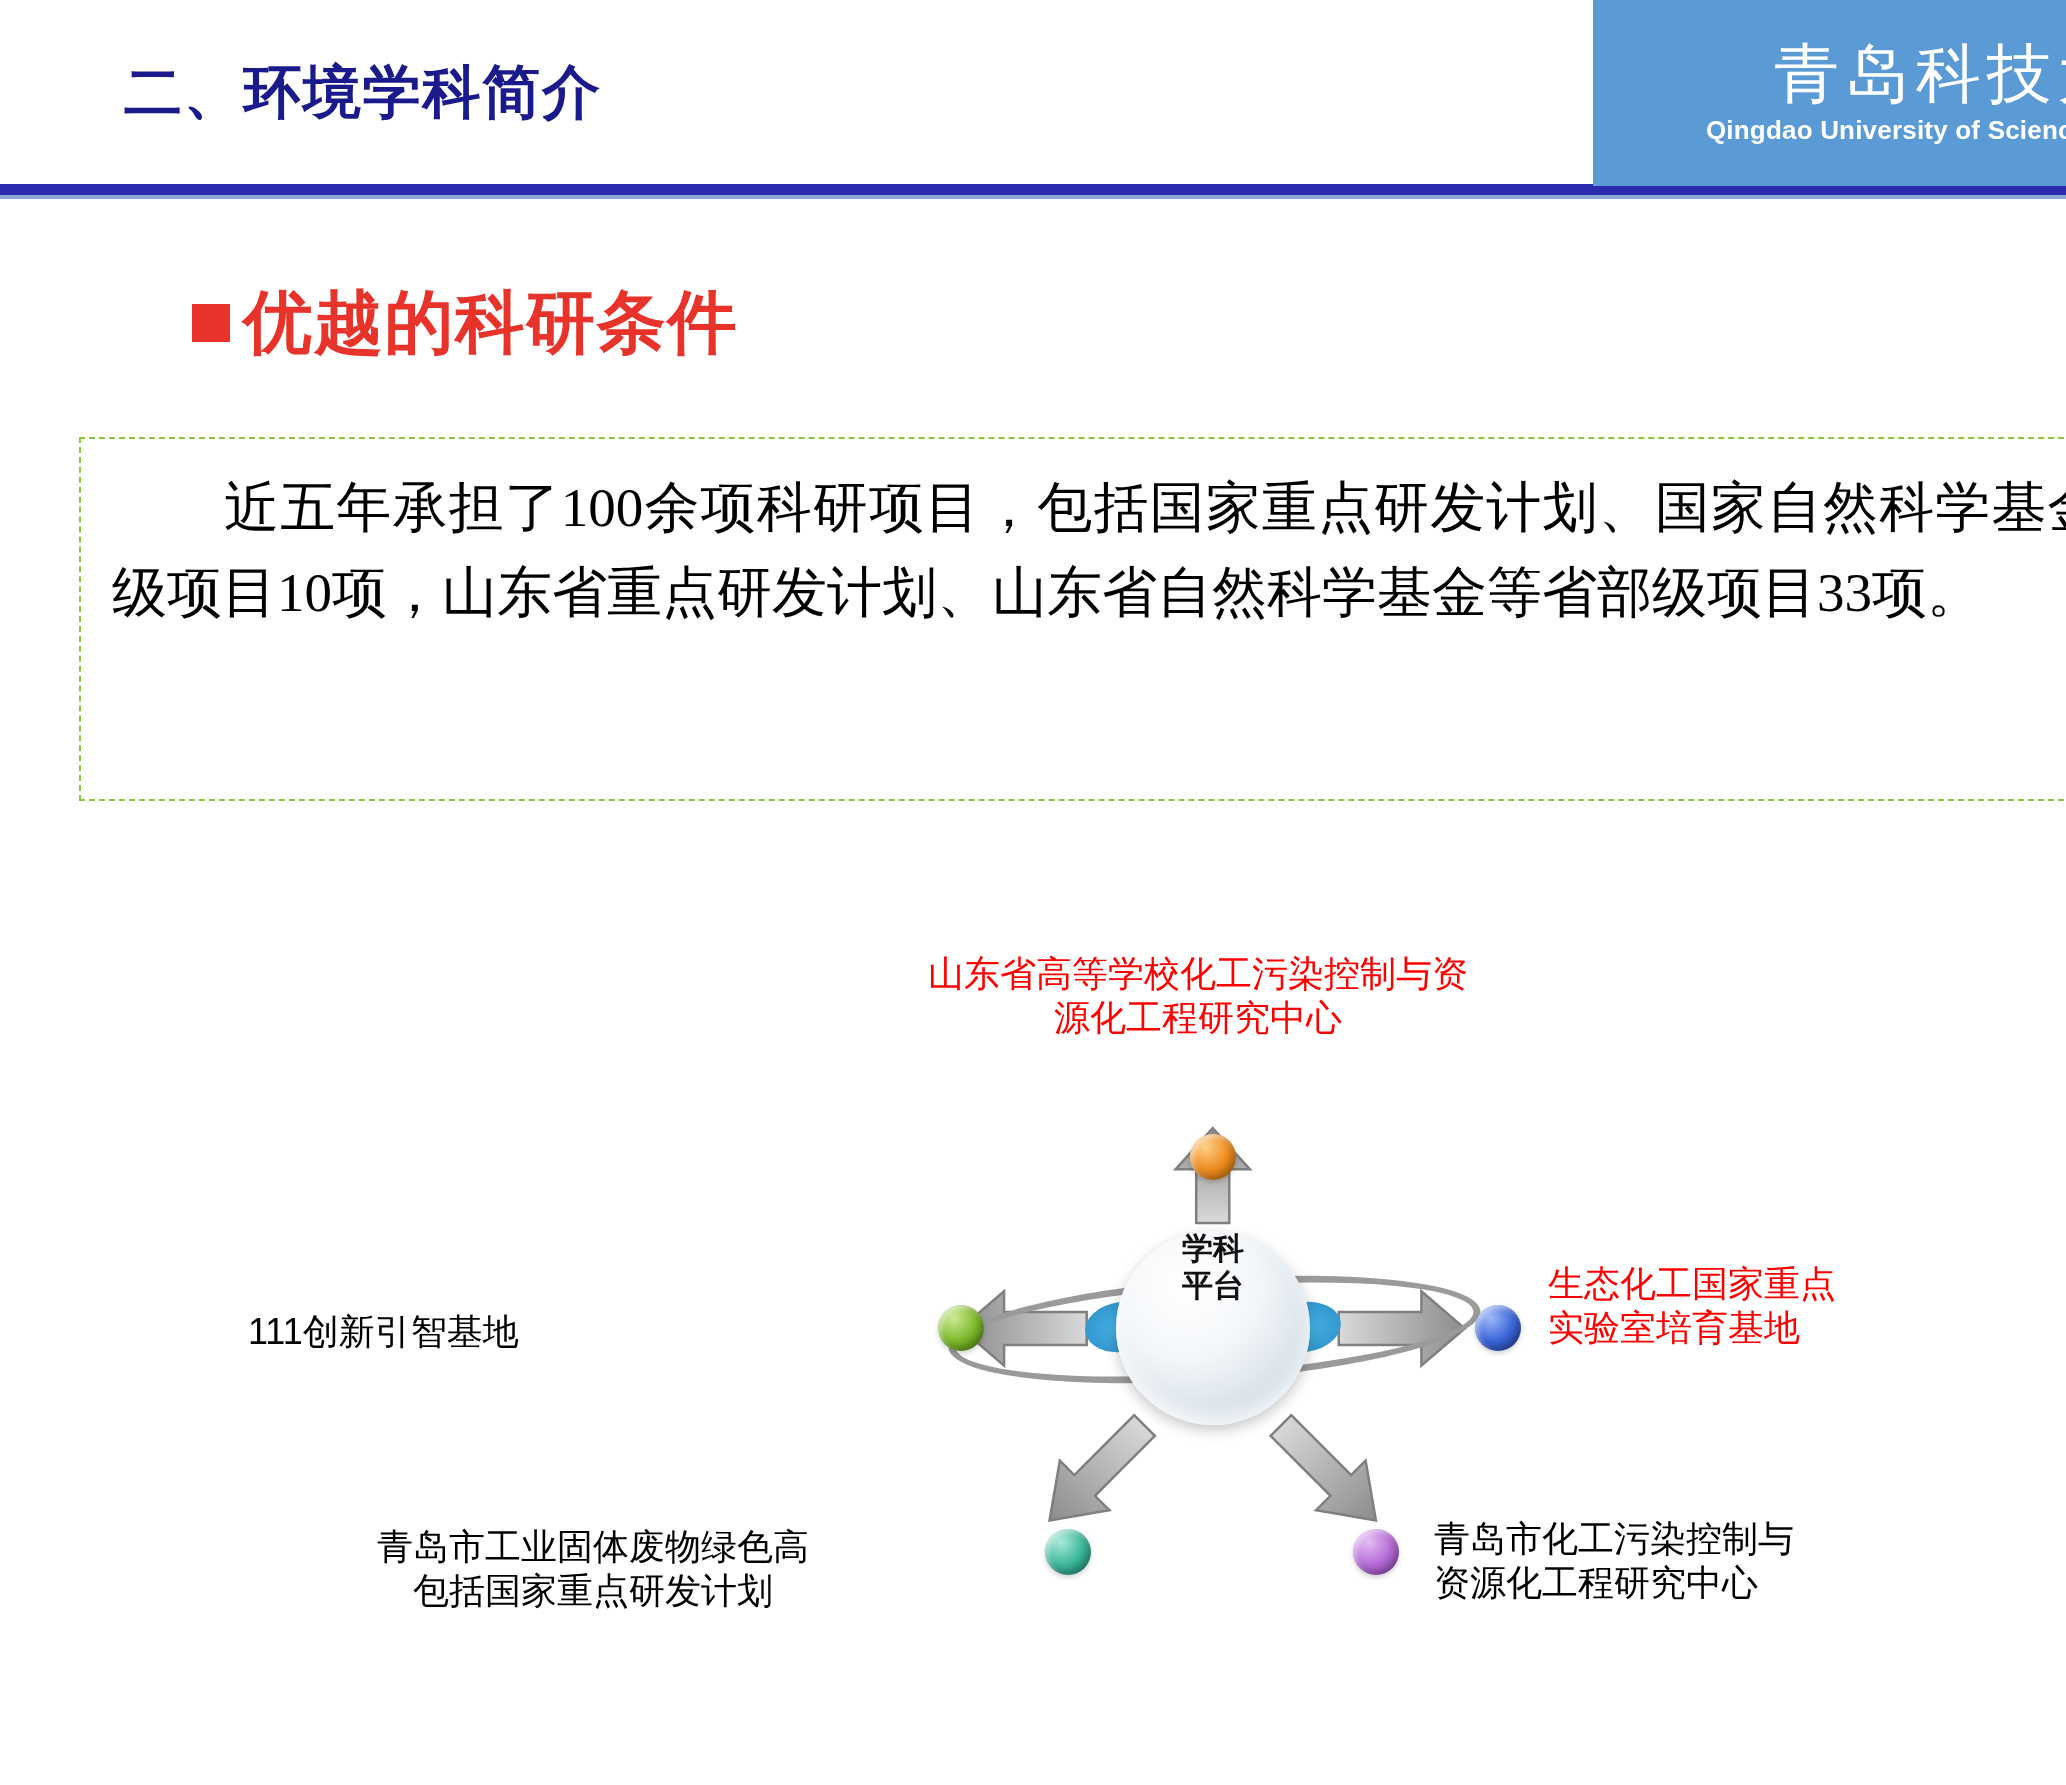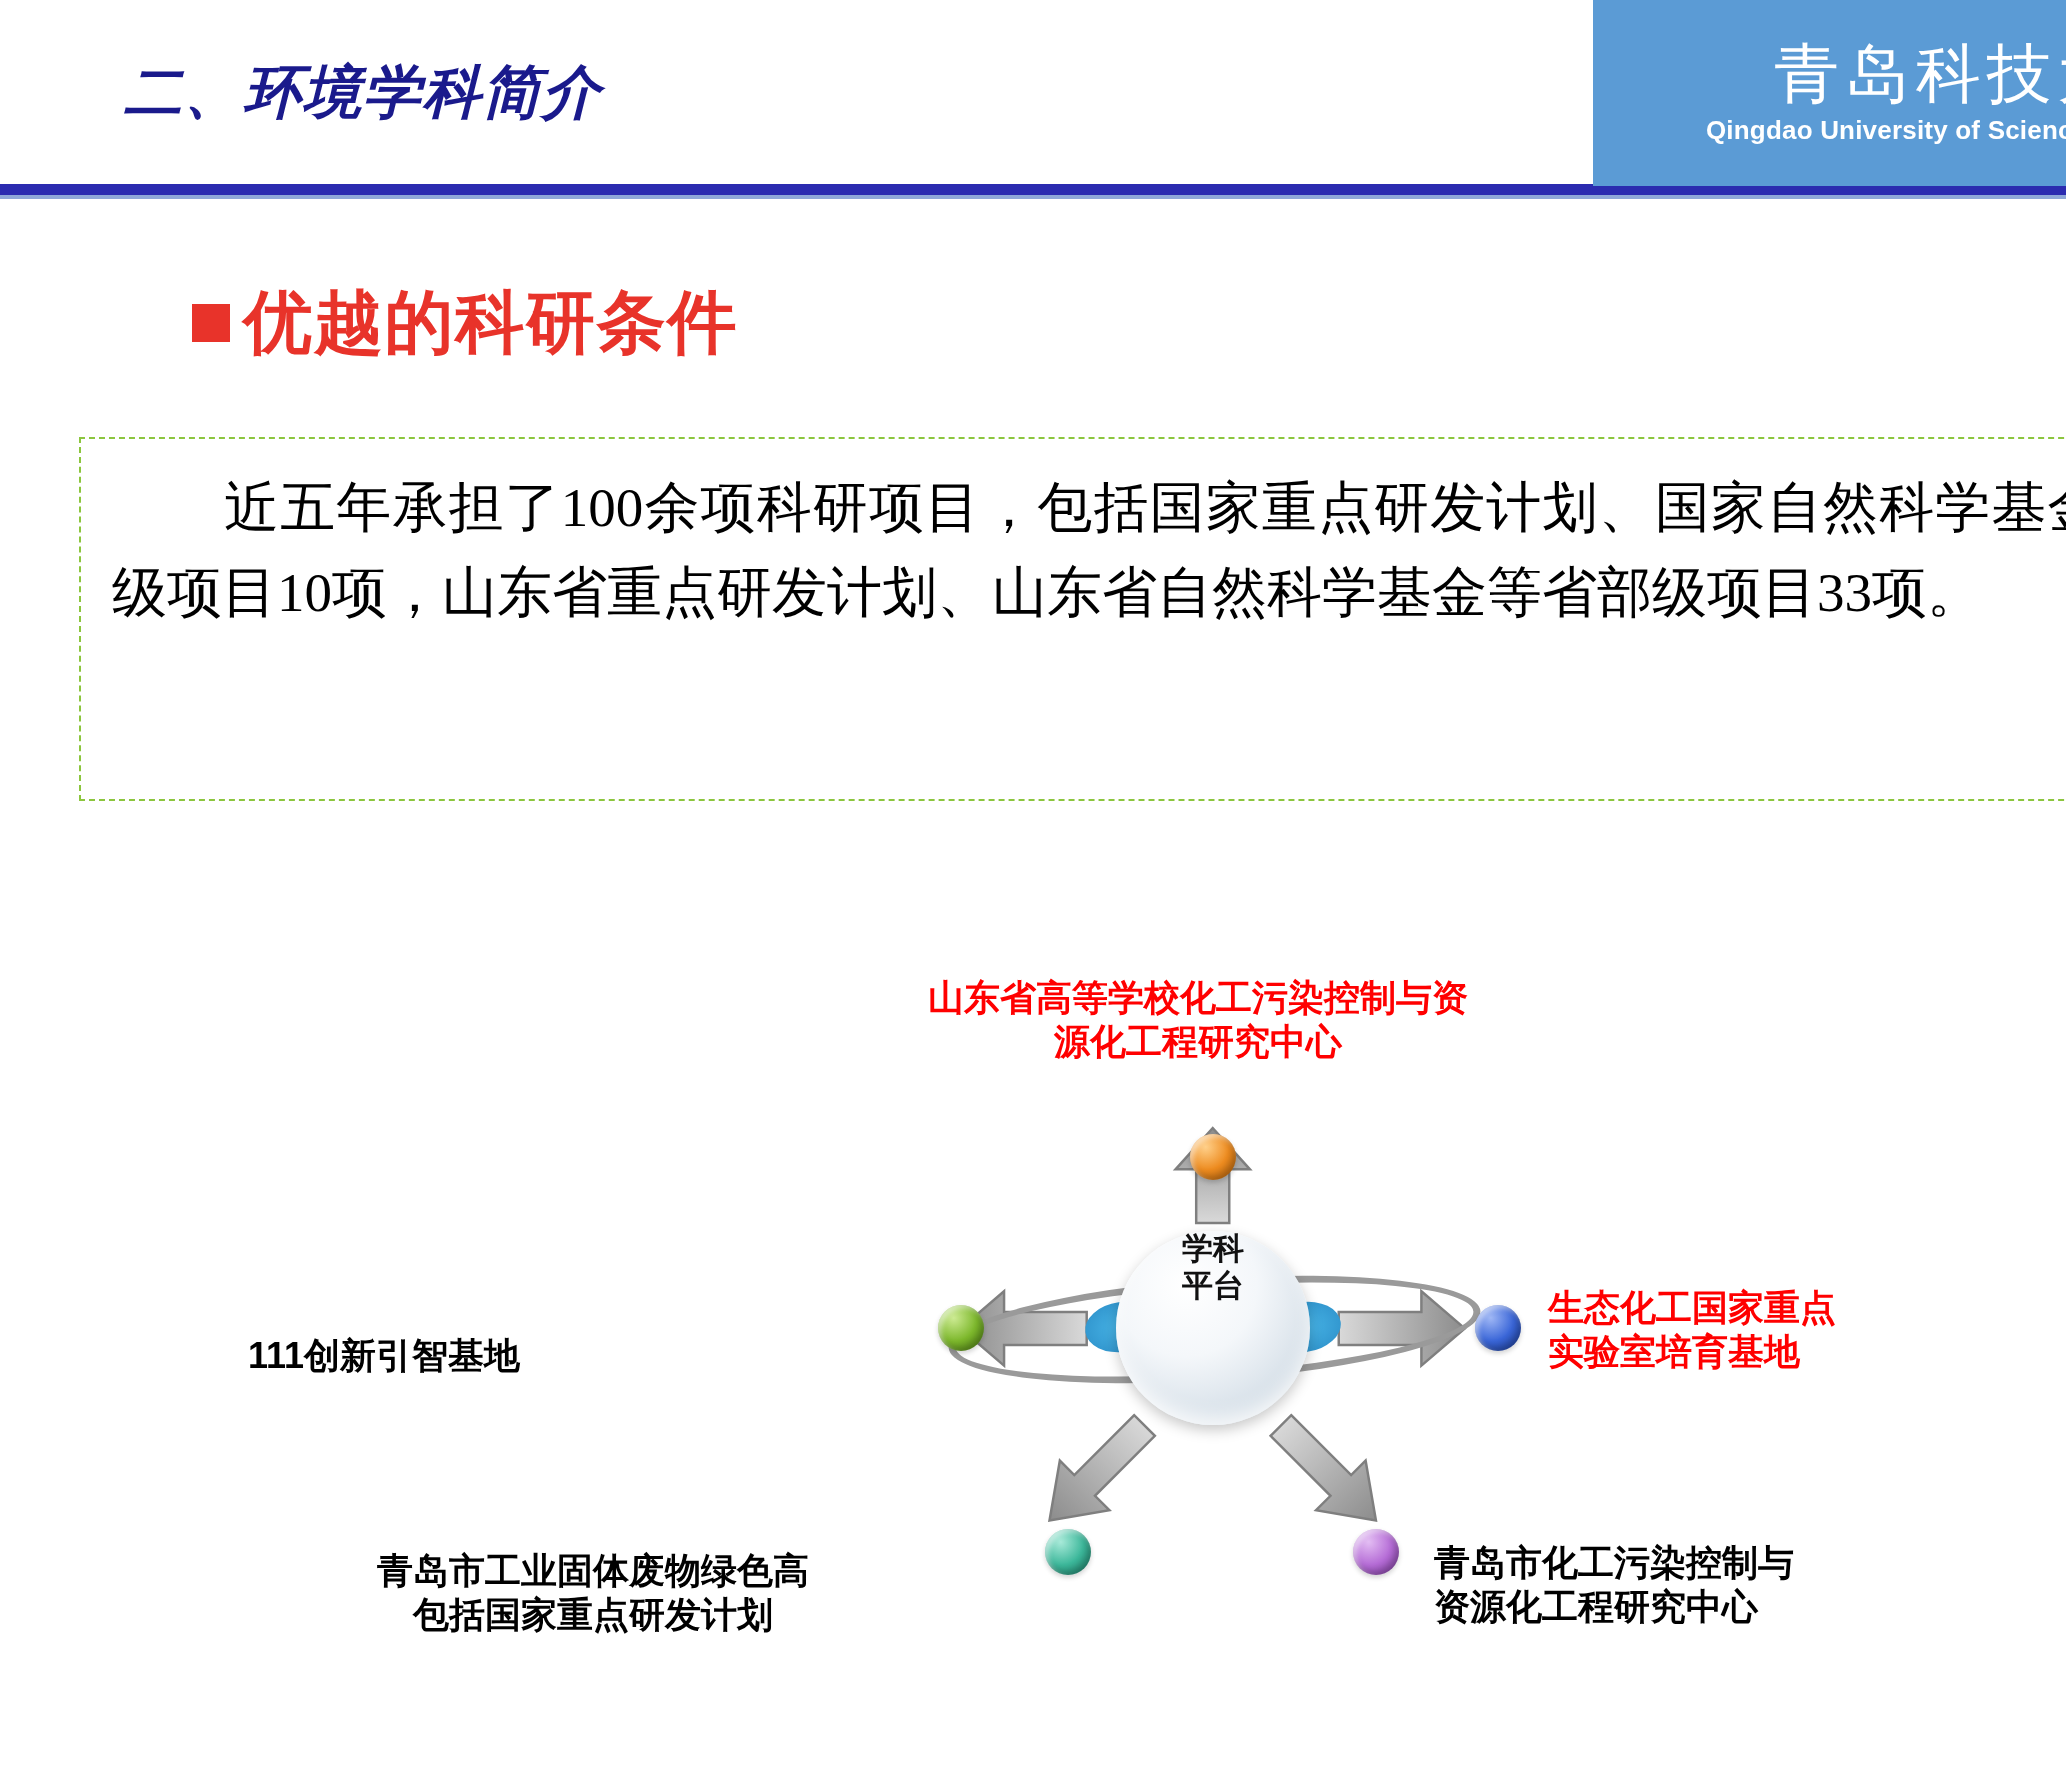--- a/index.html
+++ b/index.html
@@ -18,21 +18,20 @@
   
   .slide-title {
     position: absolute;
     left: 124px;
     top: 54px;
     font-size: 58px;
     font-weight: bold;
     color: #1a1a8c;
     letter-spacing: 1.7px;
     white-space: nowrap;
-    font-style: italic;
   }
   .header-rule {
     position: absolute;
     left: 0;
     top: 184px;
     width: 2380px;
     height: 10.7px;
     background: #2b2bb0;
   }
   .header-rule-2 {
@@ -179,25 +178,24 @@
     width: 46px;
     height: 46px;
     border-radius: 50%;
     z-index: 7;
     box-shadow: inset -3.3px -4.1px 7.4px rgba(0,0,0,0.22), inset 3.3px 3.3px 5.8px rgba(255,255,255,0.55), 0 2.5px 5px rgba(0,0,0,0.18);
   }
 
   .label {
     position: absolute;
     font-size: 36px;
-    font-weight: bold;
+    font-weight: normal;
     line-height: 1.22;
     white-space: pre-line;
     z-index: 8;
-    margin-top: 24px;
   }
   .label-center { text-align: center; }
   .label-right  { text-align: left; }
   .label-left   { text-align: left; }
 
   svg.arrows {
     position: absolute;
     left: 0; top: 0;
     width: 2380px;
     height: 1785px;

